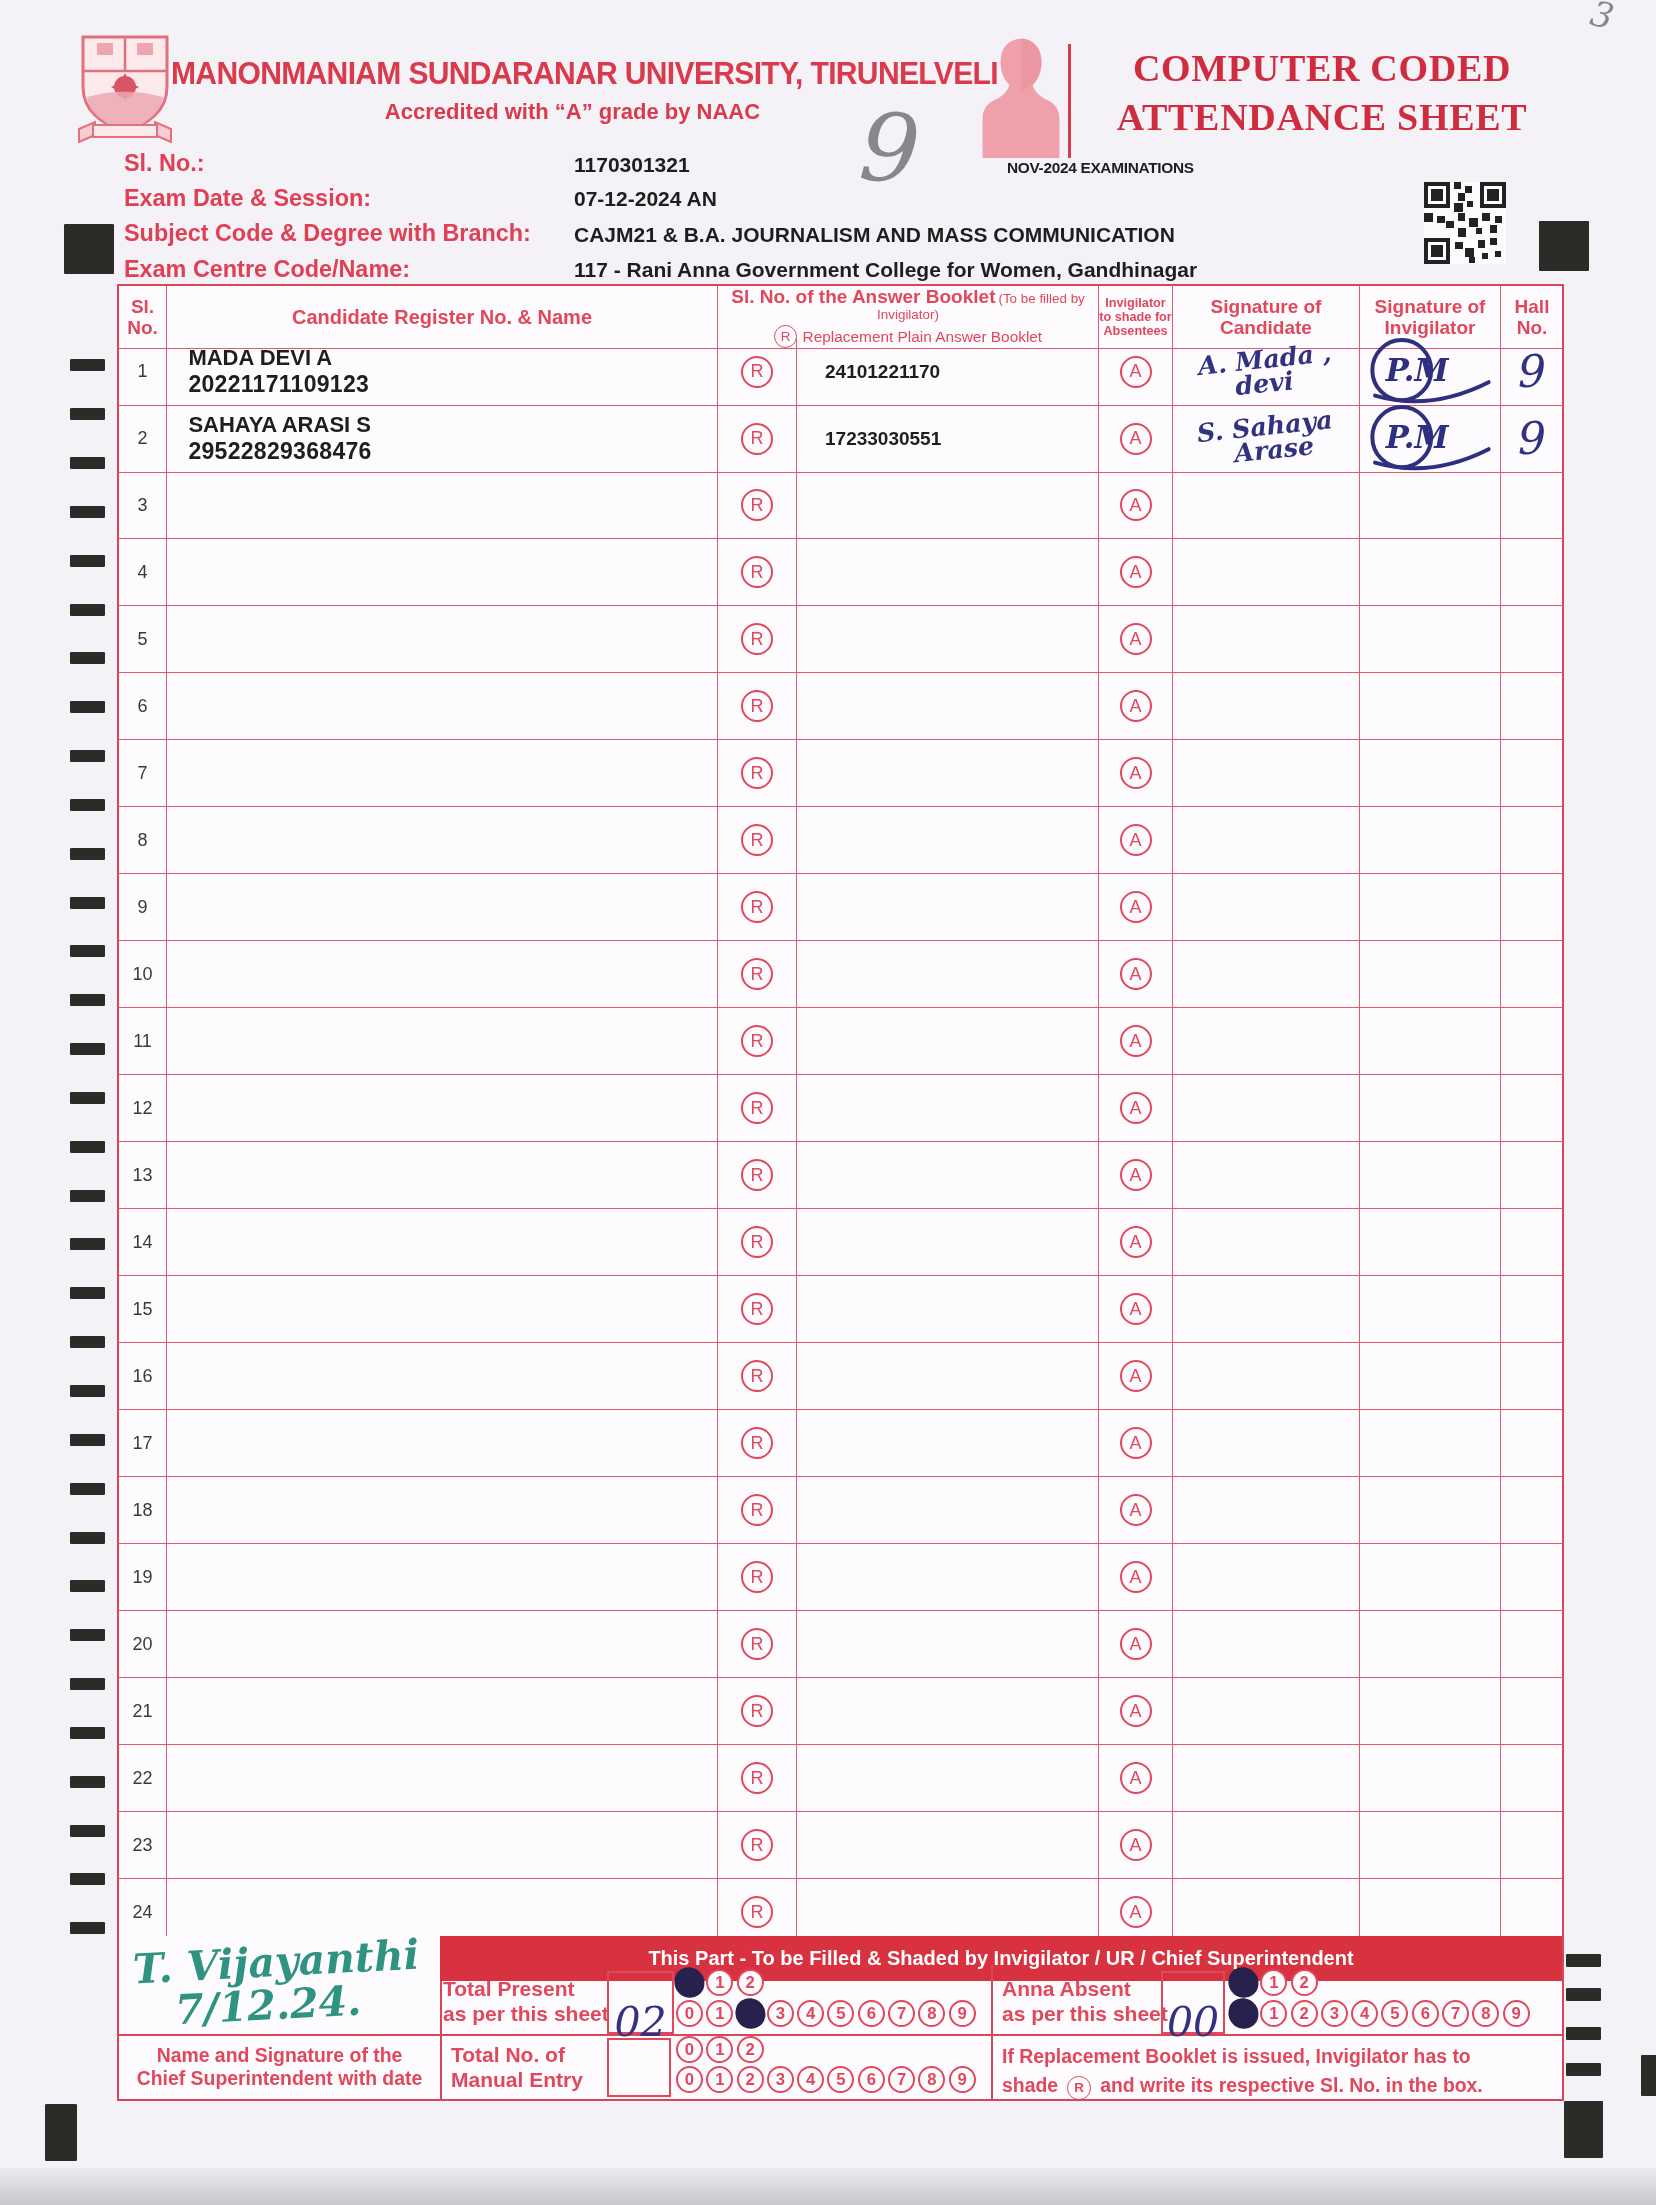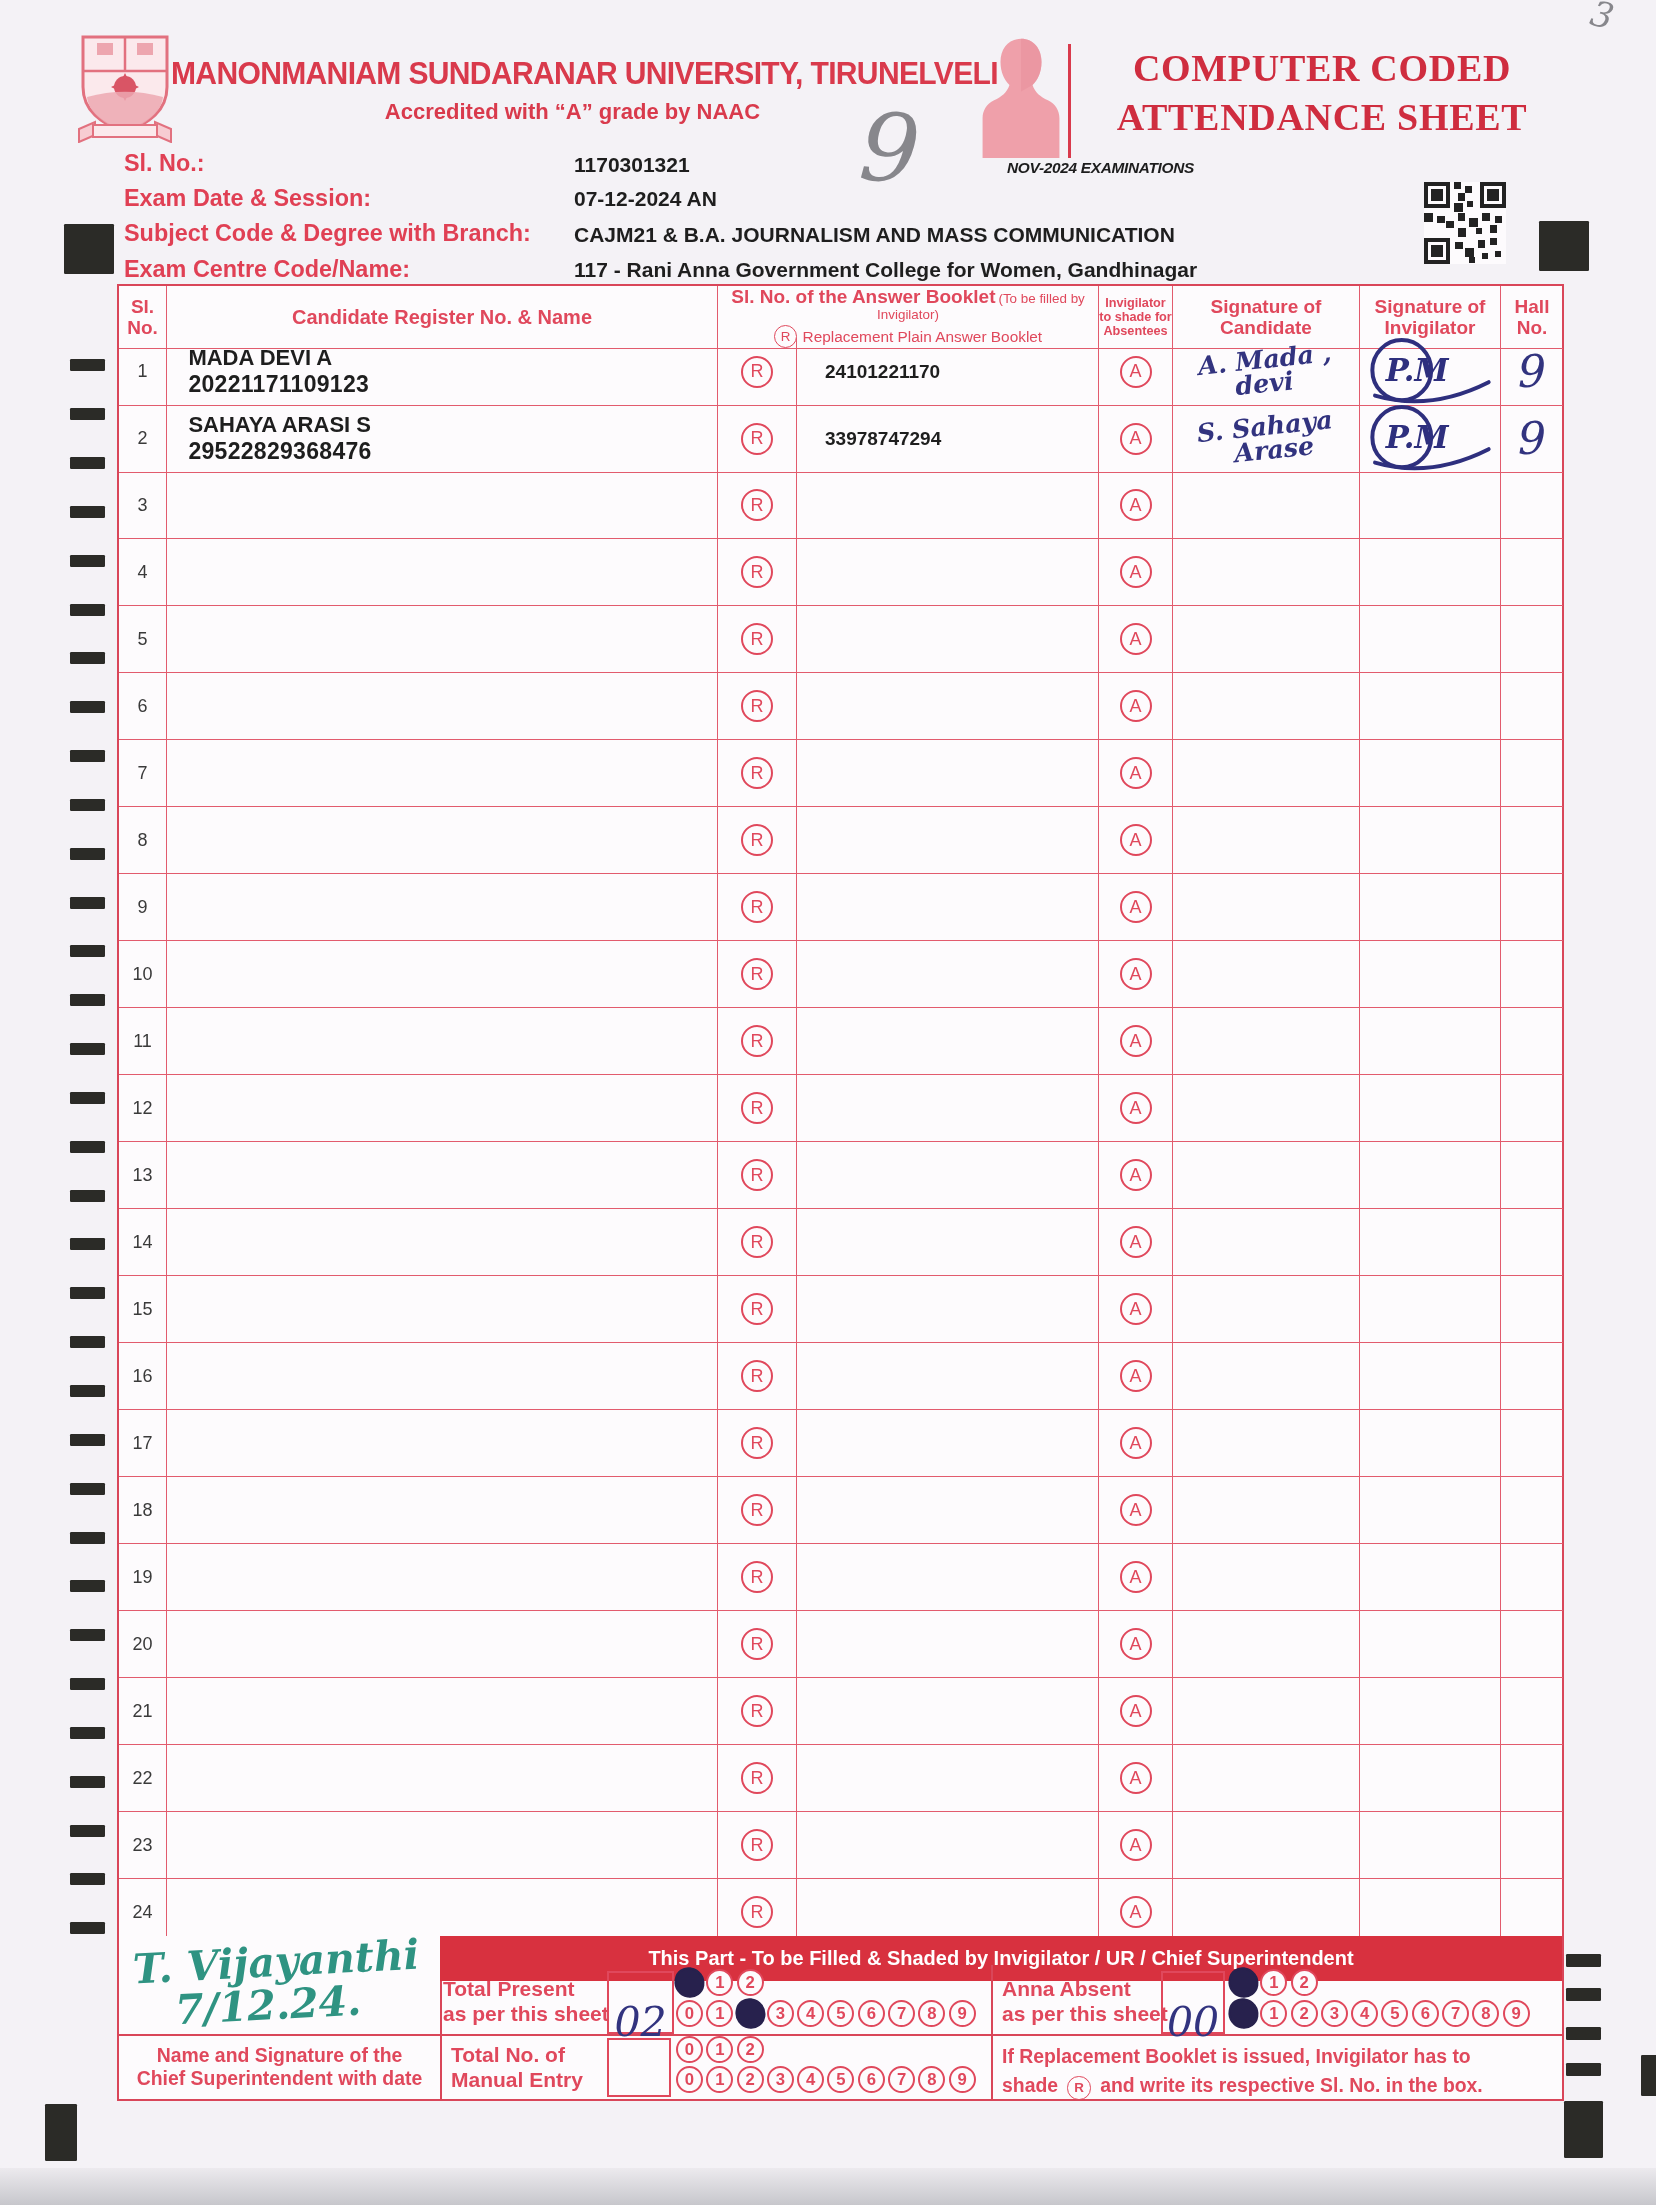--- a/index.html
+++ b/index.html
@@ -6,21 +6,21 @@
   .page{position:relative;width:1657px;height:2205px;background:#f4f2f6;
         font-family:"Liberation Sans",sans-serif;overflow:hidden;}
   .abs{position:absolute;}
   
   .univ-name{left:171px;top:56px;font-size:31px;font-weight:bold;color:#d93a4c;
              letter-spacing:-0.7px;transform:scaleX(.97);transform-origin:left;white-space:nowrap;}
   .accred{left:221px;top:99px;width:703px;text-align:center;font-size:22px;font-weight:bold;color:#d93a4c;}
   .sheet-title{left:1083px;top:44px;width:478px;text-align:center;font-family:"Liberation Serif",serif;
                font-weight:bold;font-size:38px;color:#cf2d3f;line-height:1.3;letter-spacing:0.7px;}
   .divider-v{left:1068px;top:44px;width:3.3px;height:114px;background:#d93a4c;}
-  .session{left:1007px;top:159px;font-size:15.4px;font-weight:bold;color:#1d1d1d;letter-spacing:-0.3px;font-style:italic;}
+  .session{left:1007px;top:159px;font-size:15.4px;font-weight:bold;color:#1d1d1d;letter-spacing:-0.3px;}
   .pencil{color:#87878c;font-family:"DejaVu Serif",serif;font-style:italic;}
   .pencil-9{left:860px;top:94px;font-size:94px;transform:rotate(4deg);}
   .corner-3{left:1591px;top:-5.4px;font-size:35px;transform:rotate(14deg);}
   
   .mlabel{left:124px;font-size:23.4px;font-weight:bold;color:#e04054;white-space:nowrap;}
   .mvalue{left:574px;font-size:21px;font-weight:bold;color:#1e1e1e;white-space:nowrap;}
   
   .mark{position:absolute;background:#2b2b27;border-radius:1.3px;}
   .lmark{position:absolute;left:70px;width:35px;height:12px;background:#2b2b27;border-radius:1.3px;}
   
@@ -268,21 +268,21 @@
         </div>
         <div class="trow">
           <div class="cell rownum">2</div>
      <div class="cell cand">
             <div class="cand-name">SAHAYA ARASI S</div>
       <div class="cand-reg">29522829368476</div>
           </div>
      <div class="cell">
         <span class="csym">R</span>
           </div>
-     <div class="cell bk">33978747294</div>
+     <div class="cell bk">17233030551</div>
      <div class="cell">
         <span class="csym">A</span>
           </div>
      <div class="cell">
             <div class="sig-cand">
       <div>S. Sahaya</div>
               <div class="sig-ind">Arase</div>
             </div>
           </div>
      <div class="cell">

